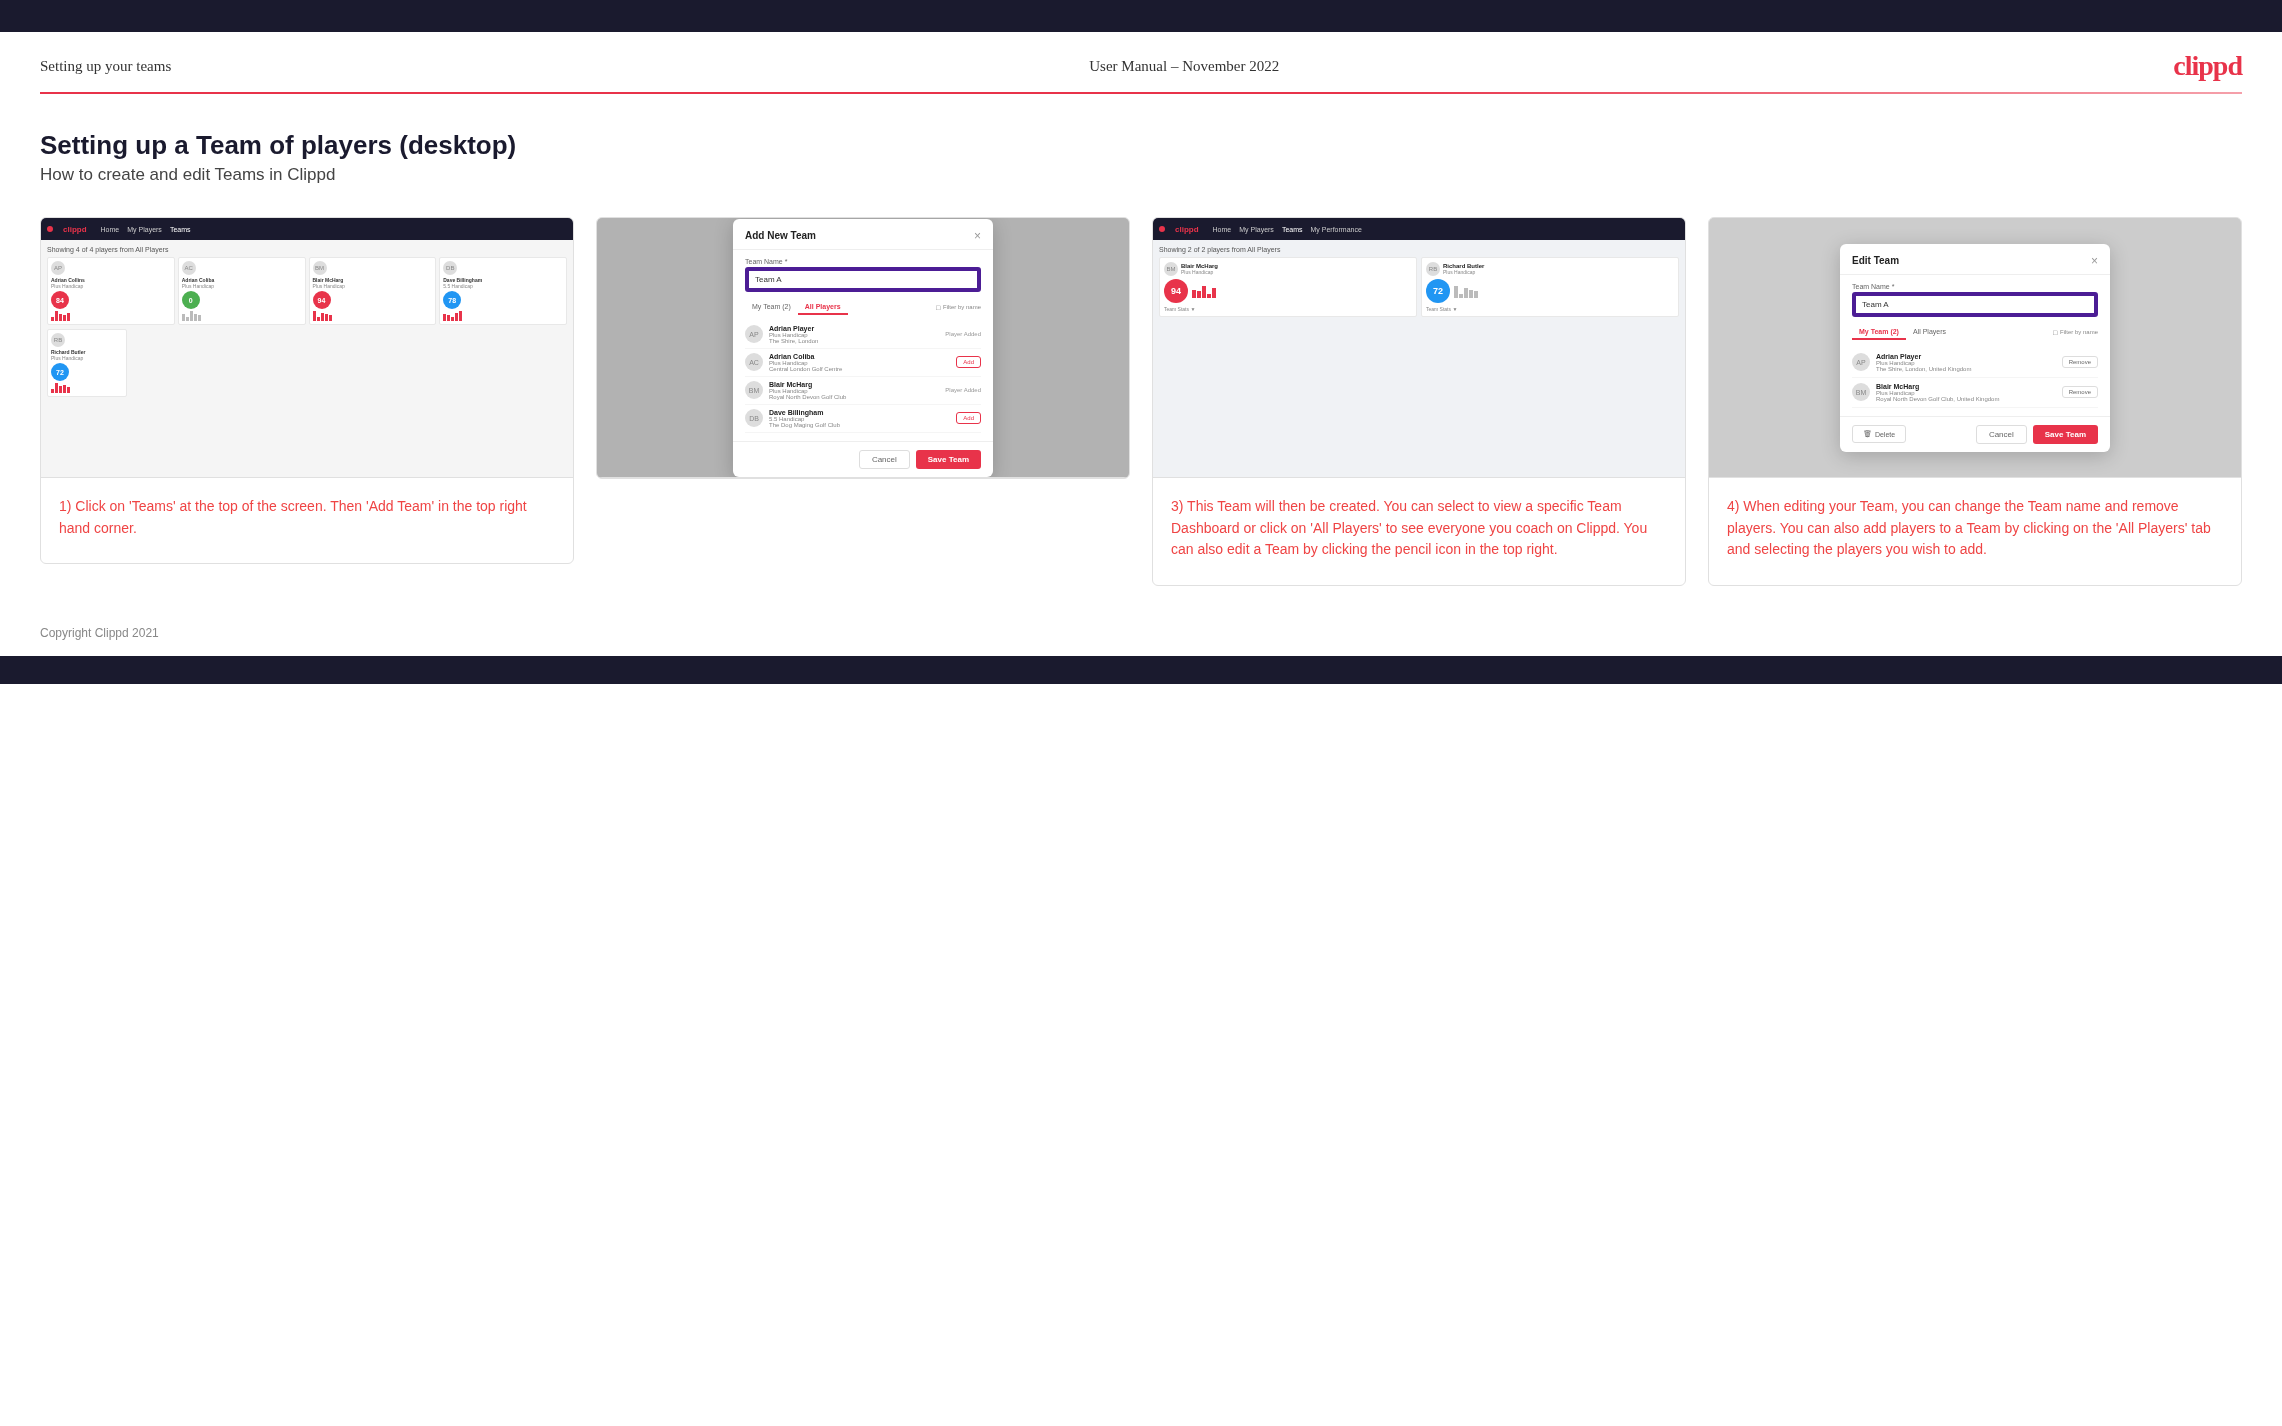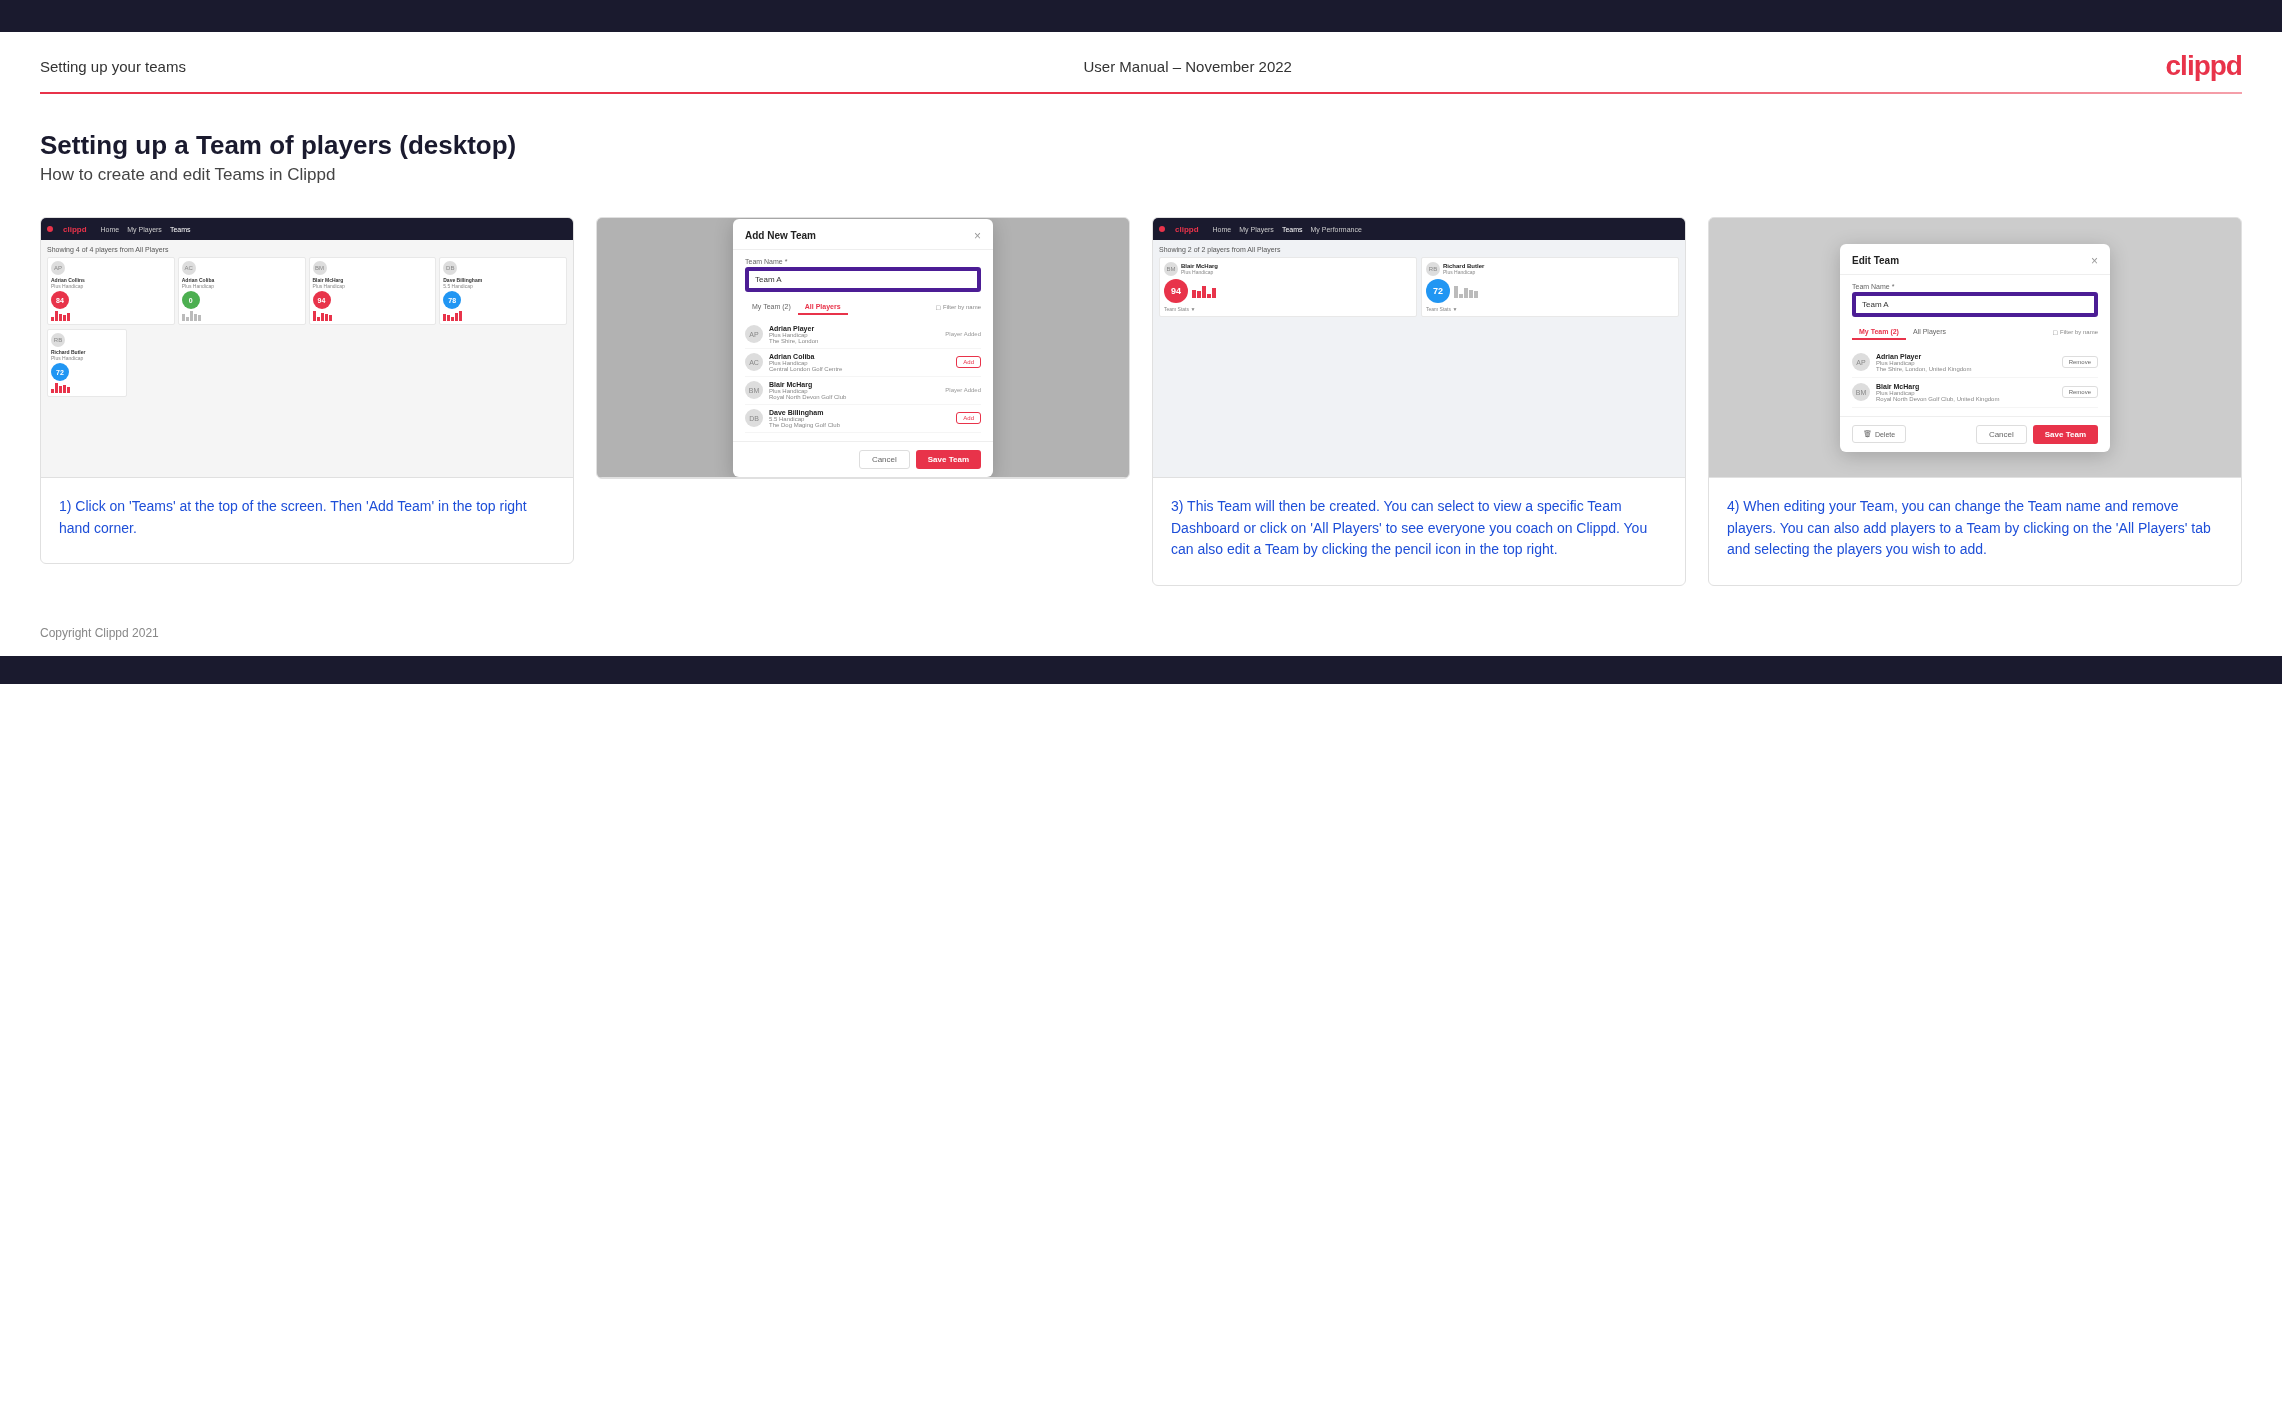--- a/index.html
+++ b/index.html
@@ -17,20 +17,21 @@
       width: 100%;
     }
 
     
     .header {
       display: flex;
       align-items: center;
       justify-content: space-between;
       padding: 18px 40px 10px 40px;
       background: #fff;
+      font-family: Liberation Serif, serif;
     }
     .header-left {
       font-size: 15px;
       color: #333;
     }
     .header-center {
       font-size: 15px;
       color: #333;
       padding-left: 24px;
     }
@@ -90,21 +91,21 @@
       height: 260px;
       overflow: hidden;
       position: relative;
       border-bottom: 1px solid #e0e0e0;
     }
 
     .card-text {
       padding: 18px 18px 24px 18px;
       font-size: 14px;
       line-height: 1.55;
-      color: #1d4ed8;
+      color: #ef4444;
     }
 
     
     .ss1 {
       background: #f5f5f5;
       display: flex;
       flex-direction: column;
     }
     .ss1-nav {
       background: #1a1a2e;

